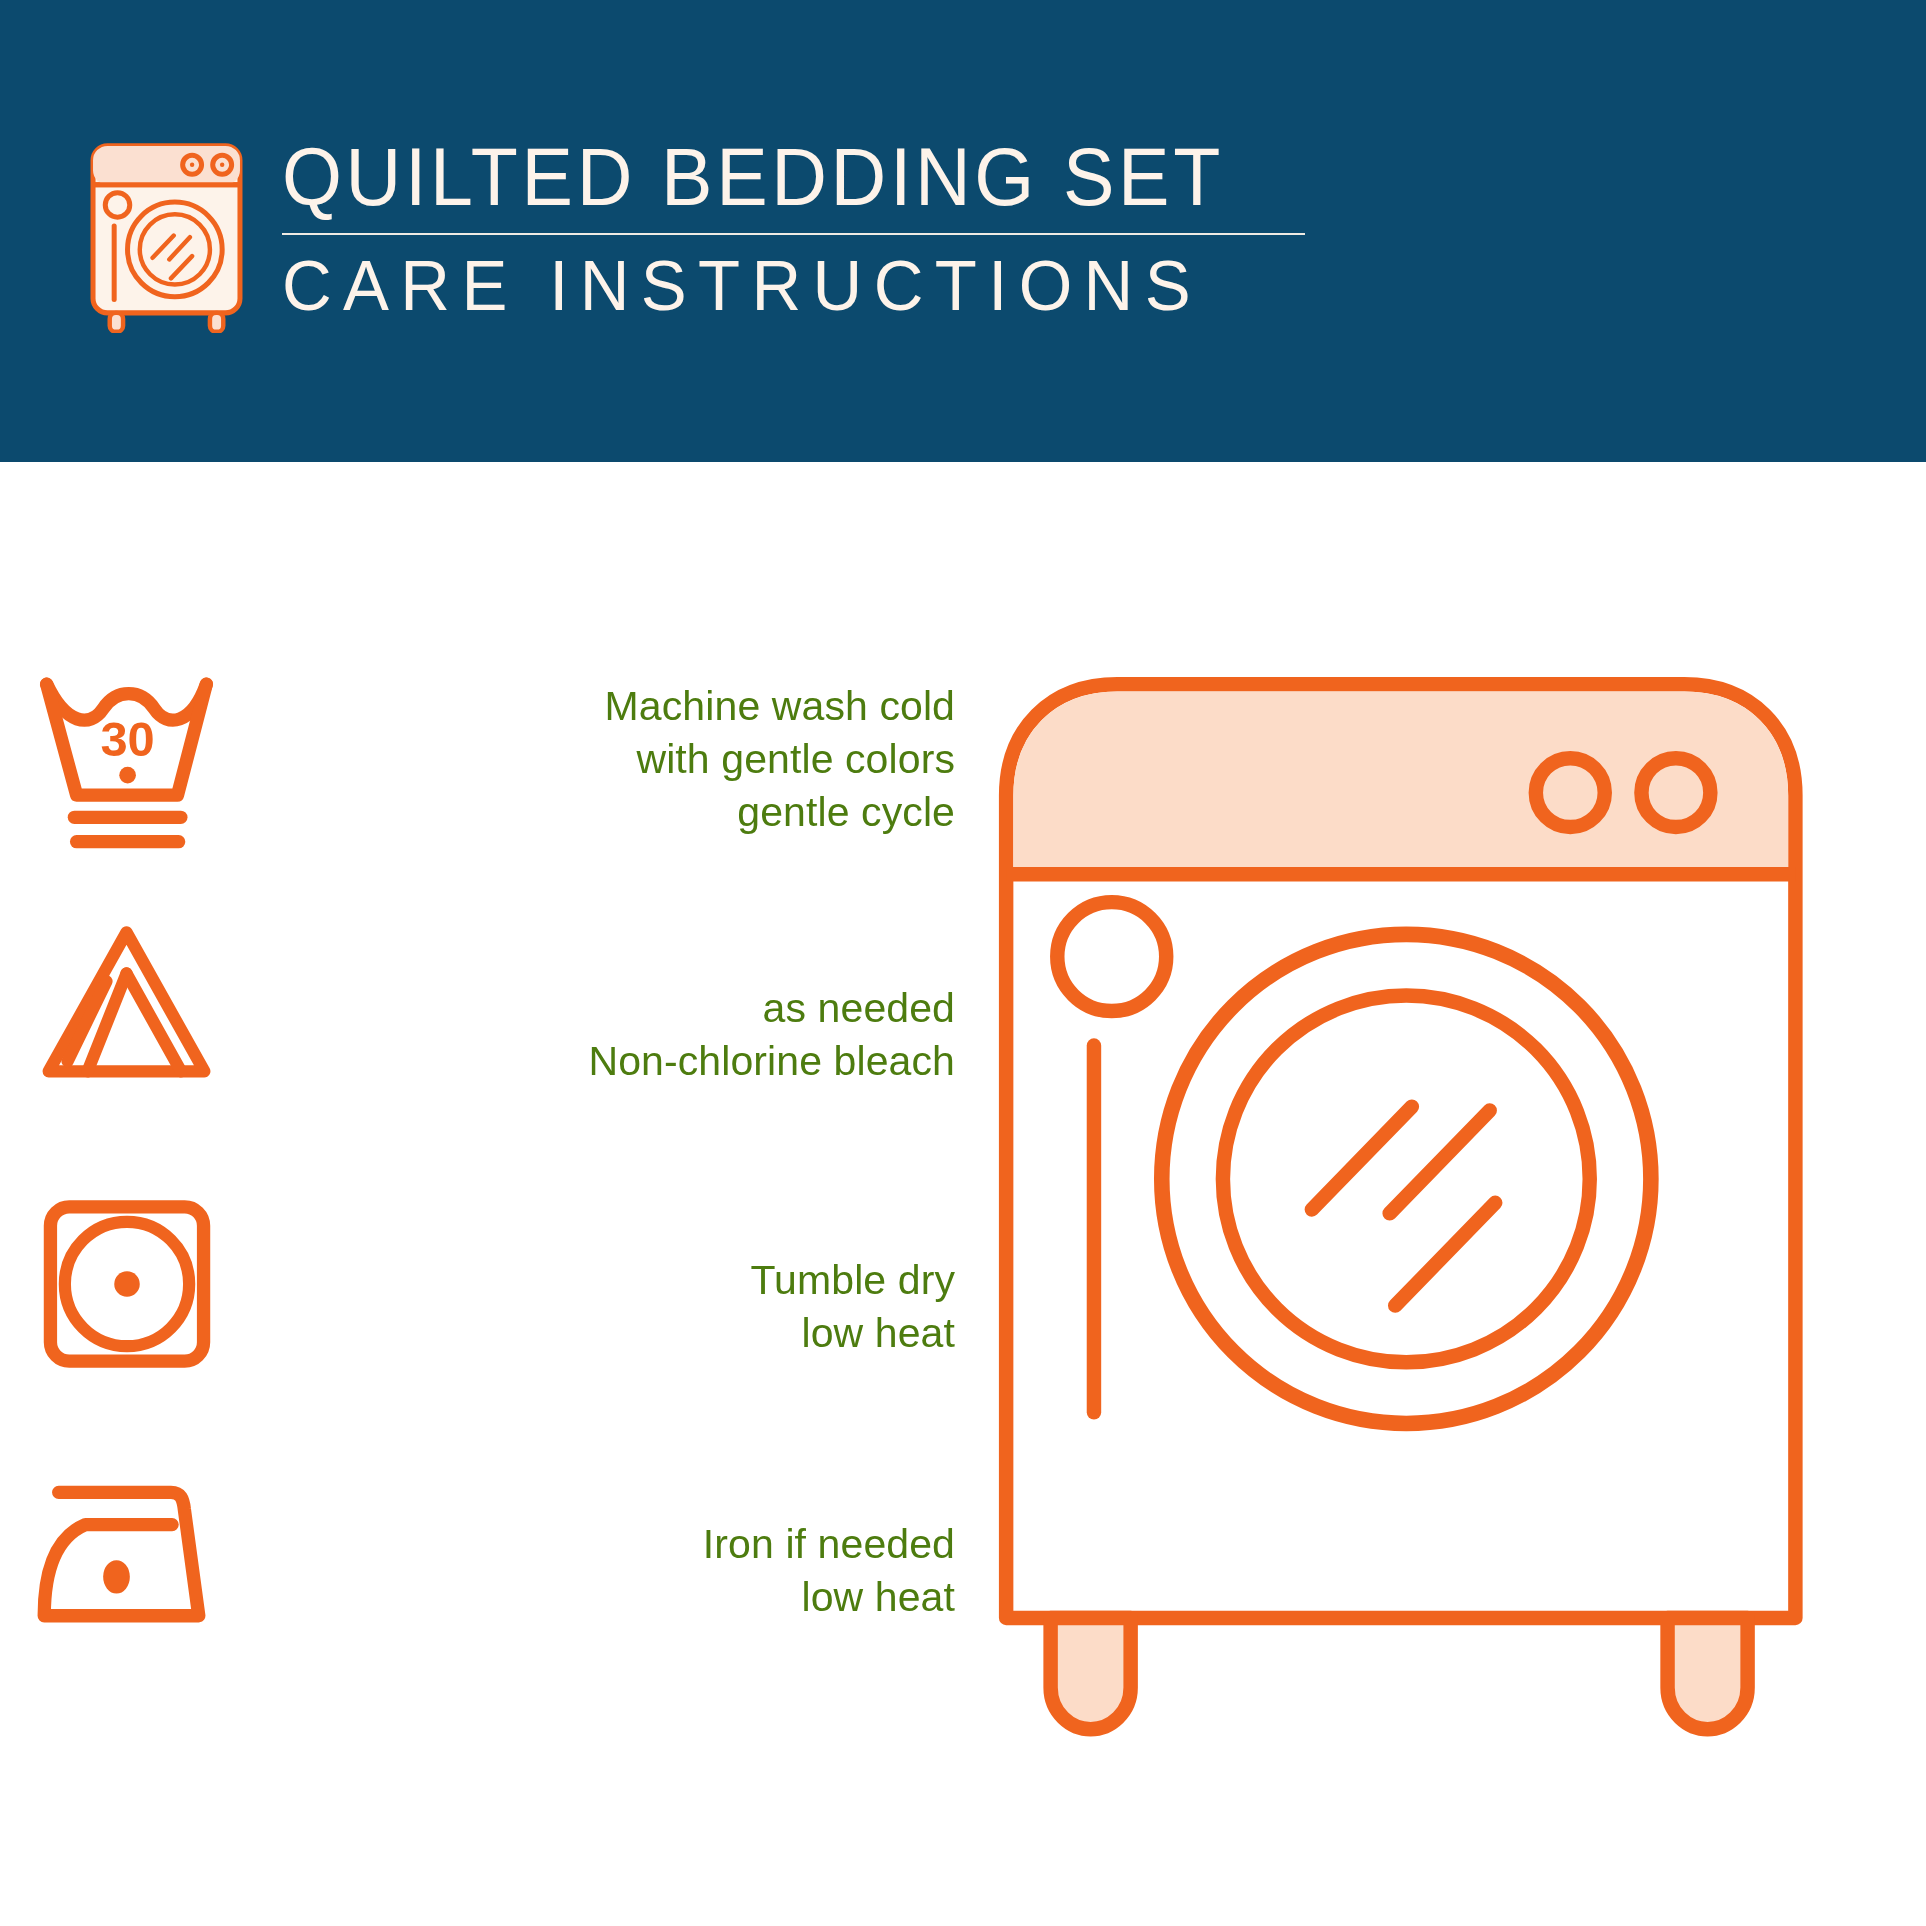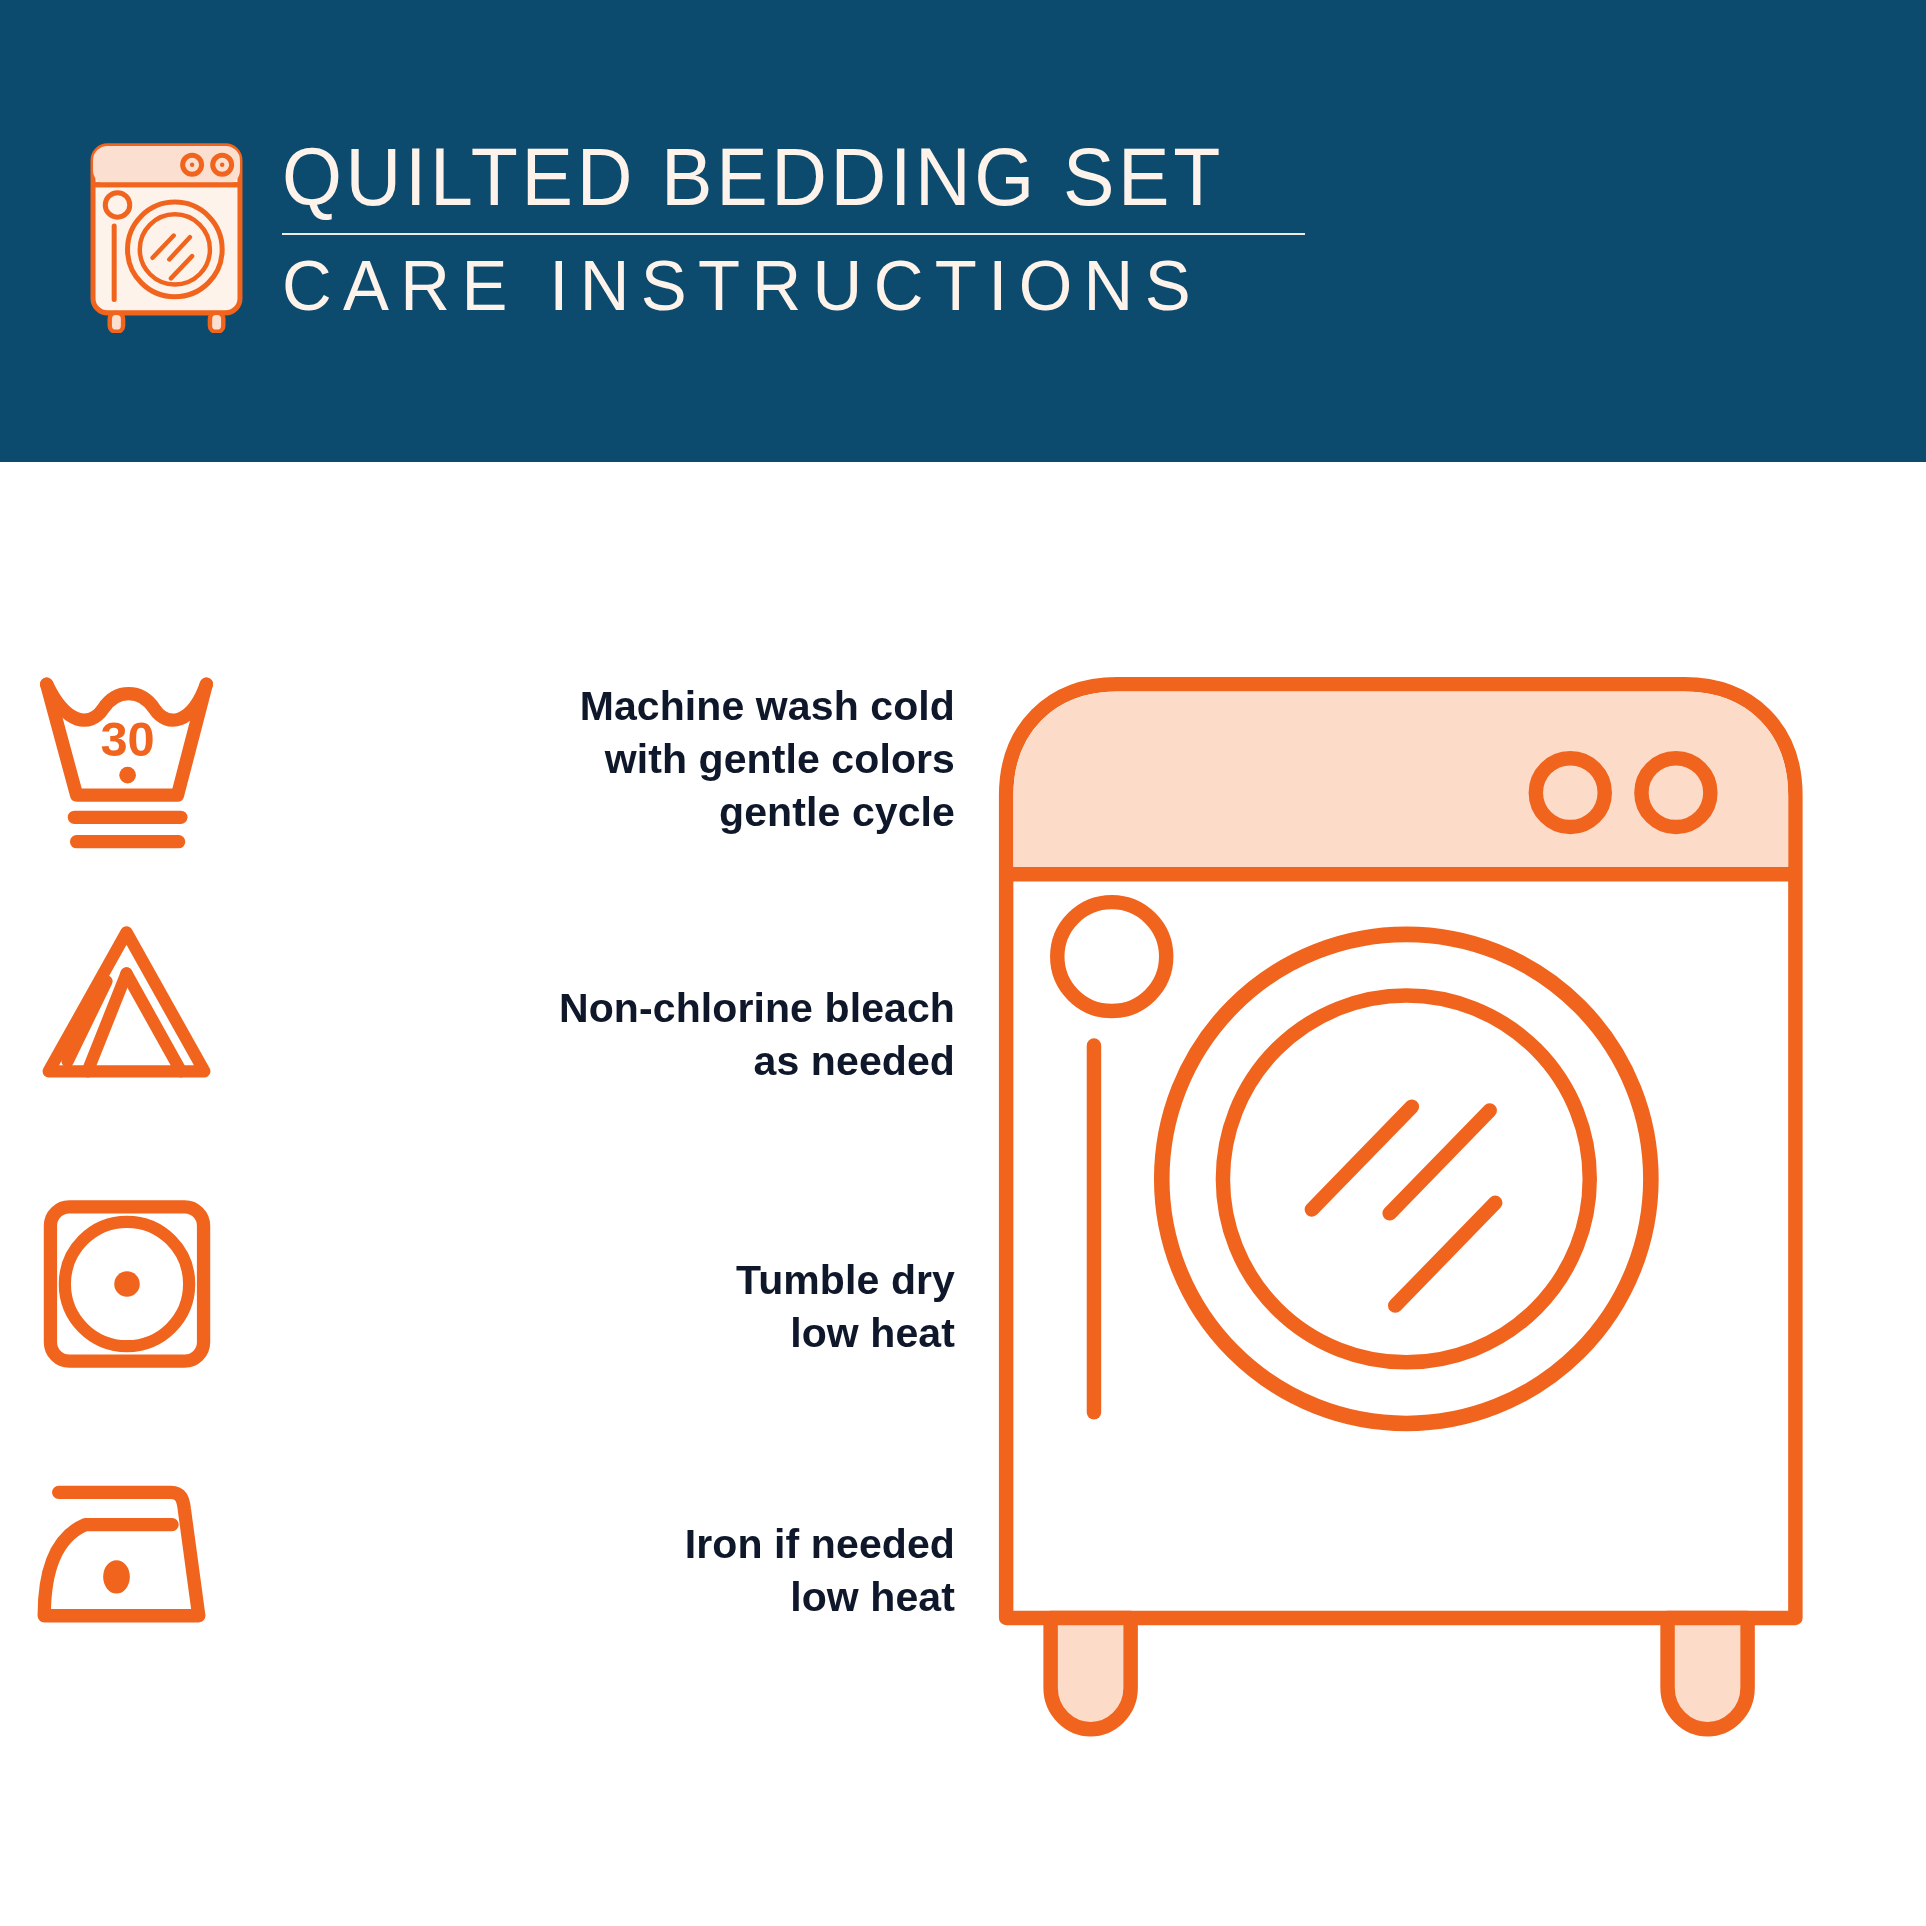--- a/index.html
+++ b/index.html
@@ -103,22 +103,22 @@
     justify-content: center;
     align-items: flex-start;
     padding-left: 11px;
   }
 
   .care-text {
     flex: 1 1 auto;
     padding-left: 5.6px;
     font-size: 41px;
     line-height: 1.30;
-    font-weight: 700;
-    color: #0f172a;
+    font-weight: 400;
+    color: #4d7c0f;
     letter-spacing: 0.1px;
   }
   .care-text .ln { display: block; white-space: nowrap; }
 
   .care-row-0 .care-text { padding-top: 7.8px; }
   .care-row-1 .care-text { padding-top: 62px; }
   .care-row-2 .care-text { padding-top: 56px; }
   .care-row-3 .care-text { padding-top: 48px; }
 
   
@@ -209,22 +209,22 @@
 
           <path d="M170 22 L 310 272 L 30 272 Z" fill="none" stroke="#F0641E" stroke-width="22" stroke-linejoin="round"></path>
 
           <path d="M170 96 L 268 272" fill="none" stroke="#F0641E" stroke-width="22" stroke-linecap="round"></path>
           <path d="M150 76  L 82 272" fill="none" stroke="#F0641E" stroke-width="0"></path>
           <path d="M134 110 L 64 254" fill="none" stroke="#F0641E" stroke-width="22" stroke-linecap="round"></path>
           <path d="M170 96 L 100 272" fill="none" stroke="#F0641E" stroke-width="22" stroke-linecap="round"></path>
         </svg>
       </div>
       <div class="care-text">
+        <span class="ln">as needed</span>
         <span class="ln">Non-chlorine bleach</span>
-        <span class="ln">as needed</span>
       </div>
     </div>
 
     <div class="care-row care-row-2">
       <div class="care-symbol">
         <svg viewBox="0 0 320 310" width="178" height="172" aria-hidden="true">
           <rect x="22" y="16" width="276" height="278" rx="34" ry="34" fill="none" stroke="#F0641E" stroke-width="24"></rect>
           <circle cx="160" cy="155" r="112" fill="none" stroke="#F0641E" stroke-width="22"></circle>
           <circle cx="160" cy="155" r="23" fill="#F0641E"></circle>
         </svg>

